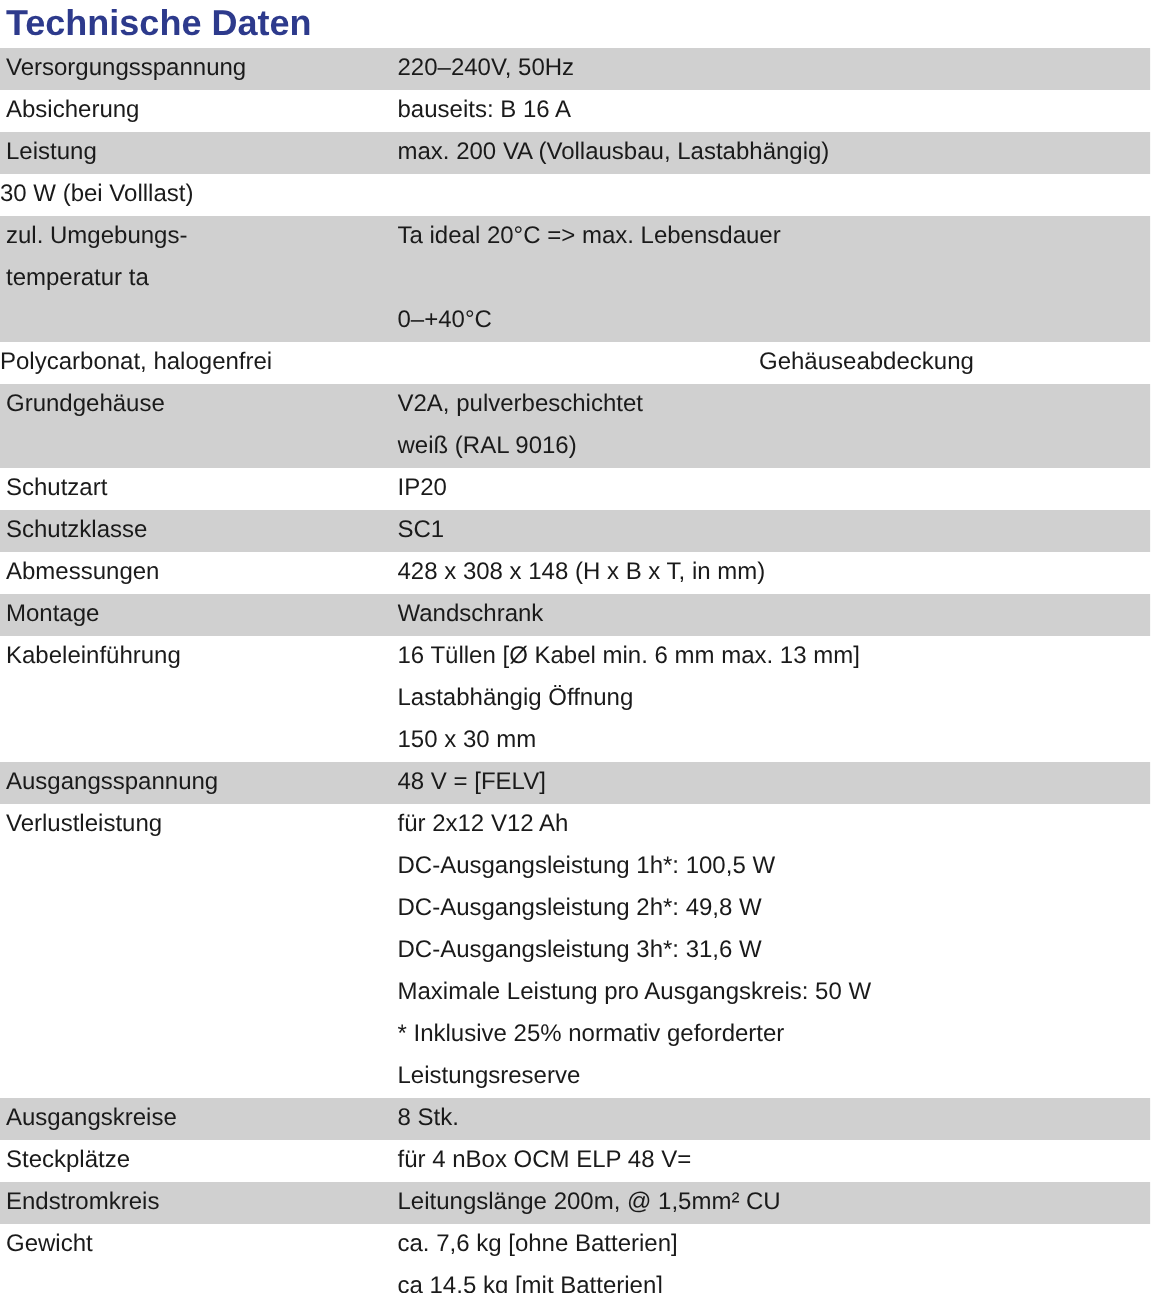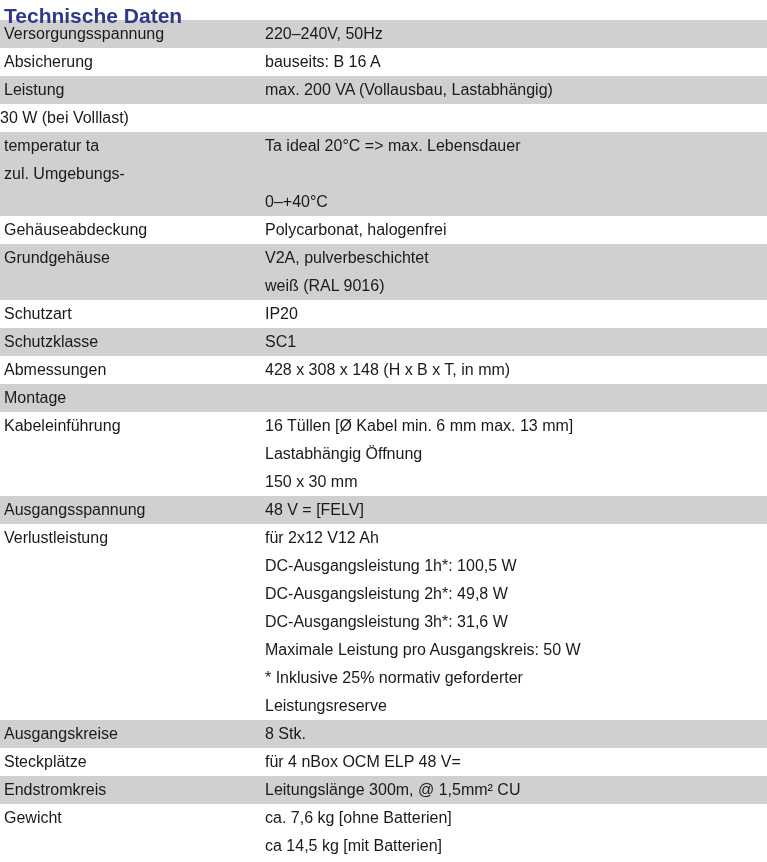--- a/index.html
+++ b/index.html
@@ -13,26 +13,26 @@
     font-family: "Liberation Sans", sans-serif;
     color: var(--ink);
   }
   .page {
     width: 767px;
     height: 862px;
     overflow: hidden;
     background: #ffffff;
   }
   .title {
-    font-size: 21px;
+    font-size: 24px;
     font-weight: bold;
     color: var(--accent);
     line-height: 28px;
     padding: 2px 0 0 4px;
-    height: 20px;
+    height: 32px;
   }
   .spec-table {
     width: 767px;
   }
   .row {
     display: flex;
     width: 100%;
   }
   .row.shaded {
     background: var(--stripe);
@@ -85,35 +85,35 @@
           <div class="line">max. 200 VA (Vollausbau, Lastabhängig)</div>
         </div>
       </div>
       <div class="row">
         <div class="cell value-cell">
           <div class="line">30 W (bei Volllast)</div>
         </div>
       </div>
       <div class="row shaded">
         <div class="cell label-cell">
+          <div class="line">zul. Umgebungs-</div>
           <div class="line">temperatur ta</div>
-          <div class="line">zul. Umgebungs-</div>
         </div>
         <div class="cell value-cell">
           <div class="line">Ta ideal 20°C =&gt; max. Lebensdauer</div>
           <div class="line">&nbsp;</div>
           <div class="line">0–+40°C</div>
         </div>
       </div>
       <div class="row">
+        <div class="cell value-cell">
+          <div class="line">Polycarbonat, halogenfrei</div>
+        </div>
         <div class="cell label-cell">
           <div class="line">Gehäuseabdeckung</div>
-        </div>
-        <div class="cell value-cell">
-          <div class="line">Polycarbonat, halogenfrei</div>
         </div>
       </div>
       <div class="row shaded">
         <div class="cell label-cell">
           <div class="line">Grundgehäuse</div>
         </div>
         <div class="cell value-cell">
           <div class="line">V2A, pulverbeschichtet</div>
           <div class="line">weiß (RAL 9016)</div>
         </div>
@@ -138,20 +138,23 @@
         <div class="cell label-cell">
           <div class="line">Abmessungen</div>
         </div>
         <div class="cell value-cell">
           <div class="line">428 x 308 x 148 (H x B x T, in mm)</div>
         </div>
       </div>
       <div class="row shaded">
         <div class="cell label-cell">
           <div class="line">Montage</div>
+        </div>
+        <div class="cell value-cell">
+          <div class="line">Wandschrank</div>
         </div>
       </div>
       <div class="row">
         <div class="cell label-cell">
           <div class="line">Kabeleinführung</div>
         </div>
         <div class="cell value-cell">
           <div class="line">16 Tüllen [Ø Kabel min. 6 mm max. 13 mm]</div>
           <div class="line">Lastabhängig Öffnung</div>
           <div class="line">150 x 30 mm</div>
@@ -193,21 +196,21 @@
         </div>
         <div class="cell value-cell">
           <div class="line">für 4 nBox OCM ELP 48 V=</div>
         </div>
       </div>
       <div class="row shaded">
         <div class="cell label-cell">
           <div class="line">Endstromkreis</div>
         </div>
         <div class="cell value-cell">
-          <div class="line">Leitungslänge 300m, @ 1,5mm² CU</div>
+          <div class="line">Leitungslänge 200m, @ 1,5mm² CU</div>
         </div>
       </div>
       <div class="row">
         <div class="cell label-cell">
           <div class="line">Gewicht</div>
         </div>
         <div class="cell value-cell">
           <div class="line">ca. 7,6 kg [ohne Batterien]</div>
           <div class="line">ca 14,5 kg [mit Batterien]</div>
         </div>

